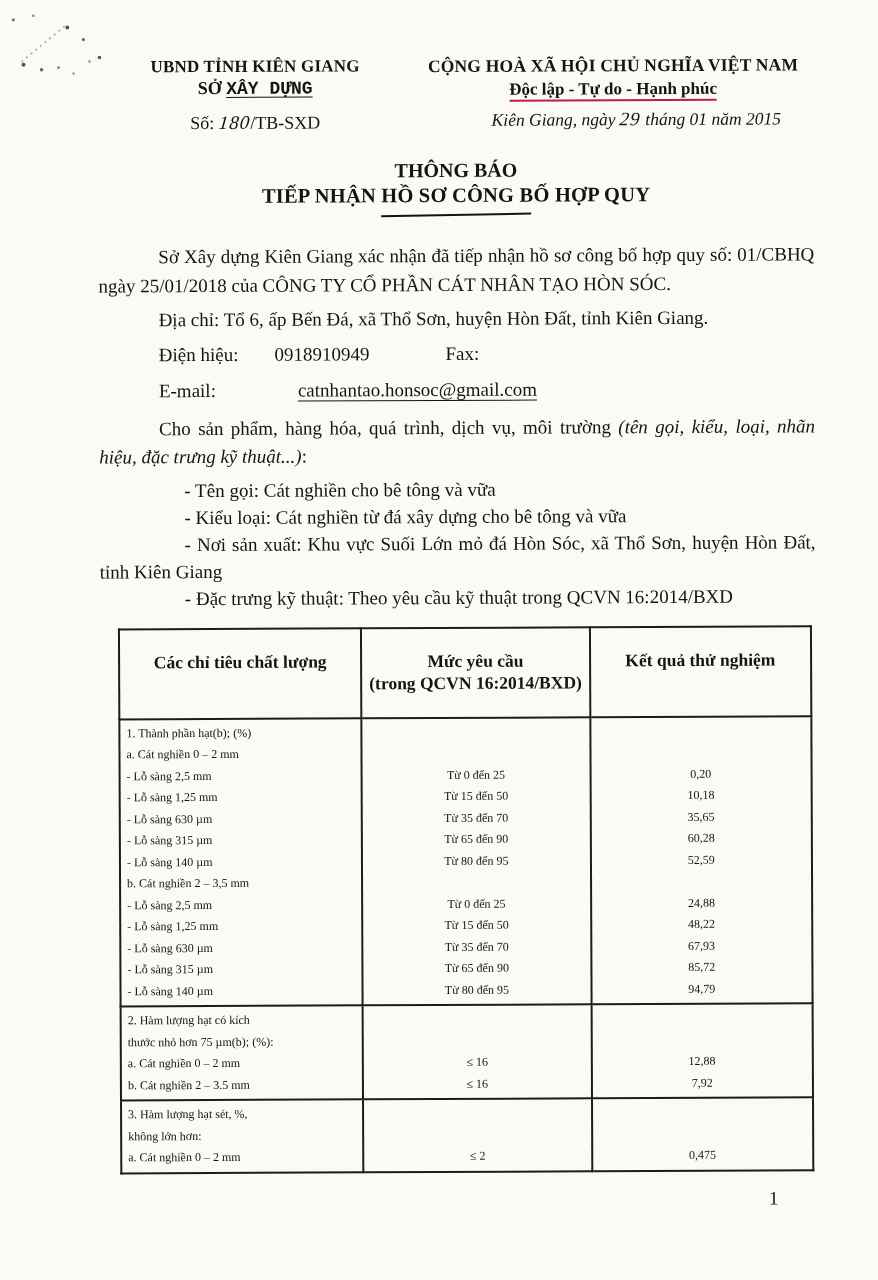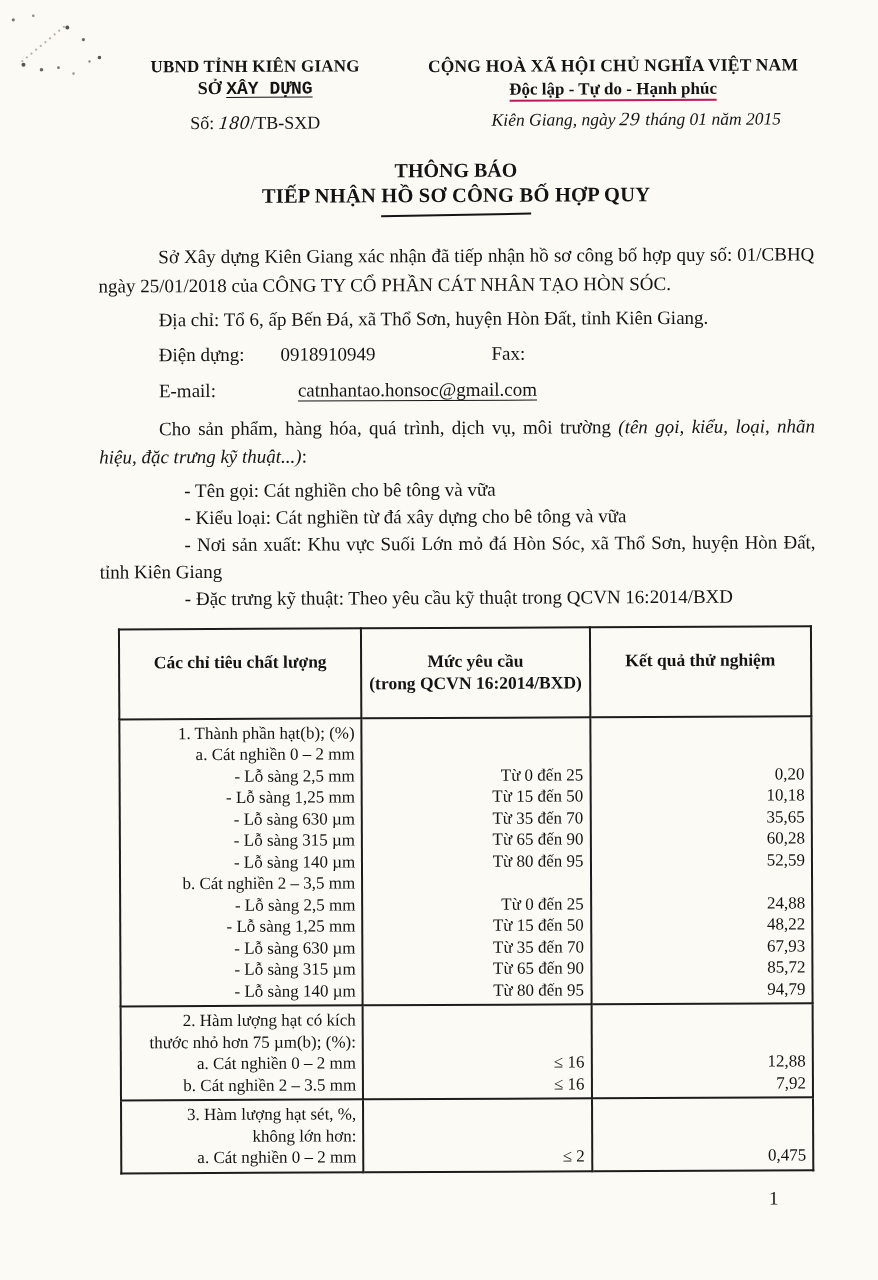--- a/index.html
+++ b/index.html
@@ -33,21 +33,21 @@
   
   .title{ text-align:center;margin-top:26px;}
   .t1{font-weight:bold;font-size:20px;}
   .t2{font-weight:bold;font-size:20.5px;margin-top:2px;letter-spacing:.2px;}
   .t-ul{width:150px;height:2px;background:#141414;margin:7px auto 0 auto;transform:rotate(-.8deg);}
   
   .para{font-size:19px;line-height:1.5;text-align:justify;margin-top:26px;text-indent:60px;}
   .addr{font-size:19px;margin-top:9px;text-indent:60px;}
   .contact{font-size:19px;margin-top:13px;padding-left:60px;}
   .contact .v{margin-left:36px;}
-  .contact .fax{margin-left:116px;}
+  .contact .fax{margin-left:76px;}
   .contact2{font-size:19px;margin-top:14px;padding-left:60px;}
   .contact2 .v{margin-left:82px;text-decoration:underline;text-underline-offset:4px;}
   .p2{font-size:19px;line-height:1.45;text-align:justify;margin-top:13px;text-indent:60px;}
   .p2 .it{font-style:italic;}
   .bullets{margin-top:8px;}
   .bullet{font-size:19px;line-height:1.42;text-indent:85px;text-align:justify;}
   
   table.res{
     border-collapse:collapse;
     margin:15px 0 0 18px;
@@ -56,21 +56,21 @@
   }
   table.res th,table.res td{
     border:2px solid #1c1c1c;
     padding:3px 6px;
     vertical-align:top;
   }
   table.res th{font-size:17.5px;font-weight:bold;text-align:center;padding:22px 4px;line-height:1.25;}
   col.c0{width:35%;} col.c1{width:33%;} col.c2{width:32%;}
   td.c0{text-align:left;}
   td.c1,td.c2{text-align:center;}
-  .ln{font-size:17px;line-height:21.5px;white-space:nowrap;text-align:right;}
+  .ln{font-size:12px;line-height:21.5px;white-space:nowrap;}
   
   .pageno{text-align:right;padding-right:40px;margin-top:16px;font-size:19px;}
   
   .speck{position:absolute;left:6px;top:8px;}
 </style>
 </head>
 <body>
 
 <div class="page">
 
@@ -105,21 +105,21 @@
     <div class="t1">THÔNG BÁO</div>
     <div class="t2">TIẾP NHẬN HỒ SƠ CÔNG BỐ HỢP QUY</div>
     <div class="t-ul"></div>
   </div>
 
   <div class="para">Sở Xây dựng Kiên Giang xác nhận đã tiếp nhận hồ sơ công bố hợp quy số: 01/CBHQ  ngày 25/01/2018 của CÔNG TY CỔ PHẦN CÁT NHÂN TẠO HÒN SÓC.</div>
 
   <div class="addr">Địa chỉ: Tổ 6, ấp Bến Đá, xã Thổ Sơn, huyện Hòn Đất, tỉnh Kiên Giang.</div>
 
   <div class="contact">
-    <span>Điện dựng:</span><span class="v">0918910949</span><span class="fax">Fax:</span>
+    <span>Điện hiệu:</span><span class="v">0918910949</span><span class="fax">Fax:</span>
   </div>
 
   <div class="contact2">
     <span>E-mail:</span><span class="v">catnhantao.honsoc@gmail.com</span>
   </div>
 
   <div class="p2">
     <span>Cho sản phẩm, hàng hóa, quá trình, dịch vụ, môi trường </span><span class="it">(tên gọi, kiểu, loại, nhãn hiệu, đặc trưng kỹ thuật...)</span><span>:</span>
   </div>
 

